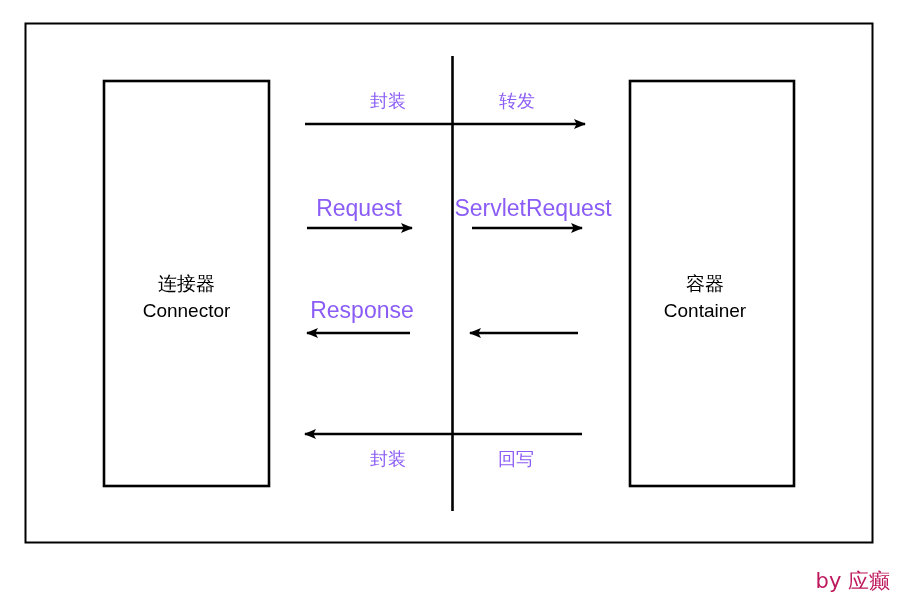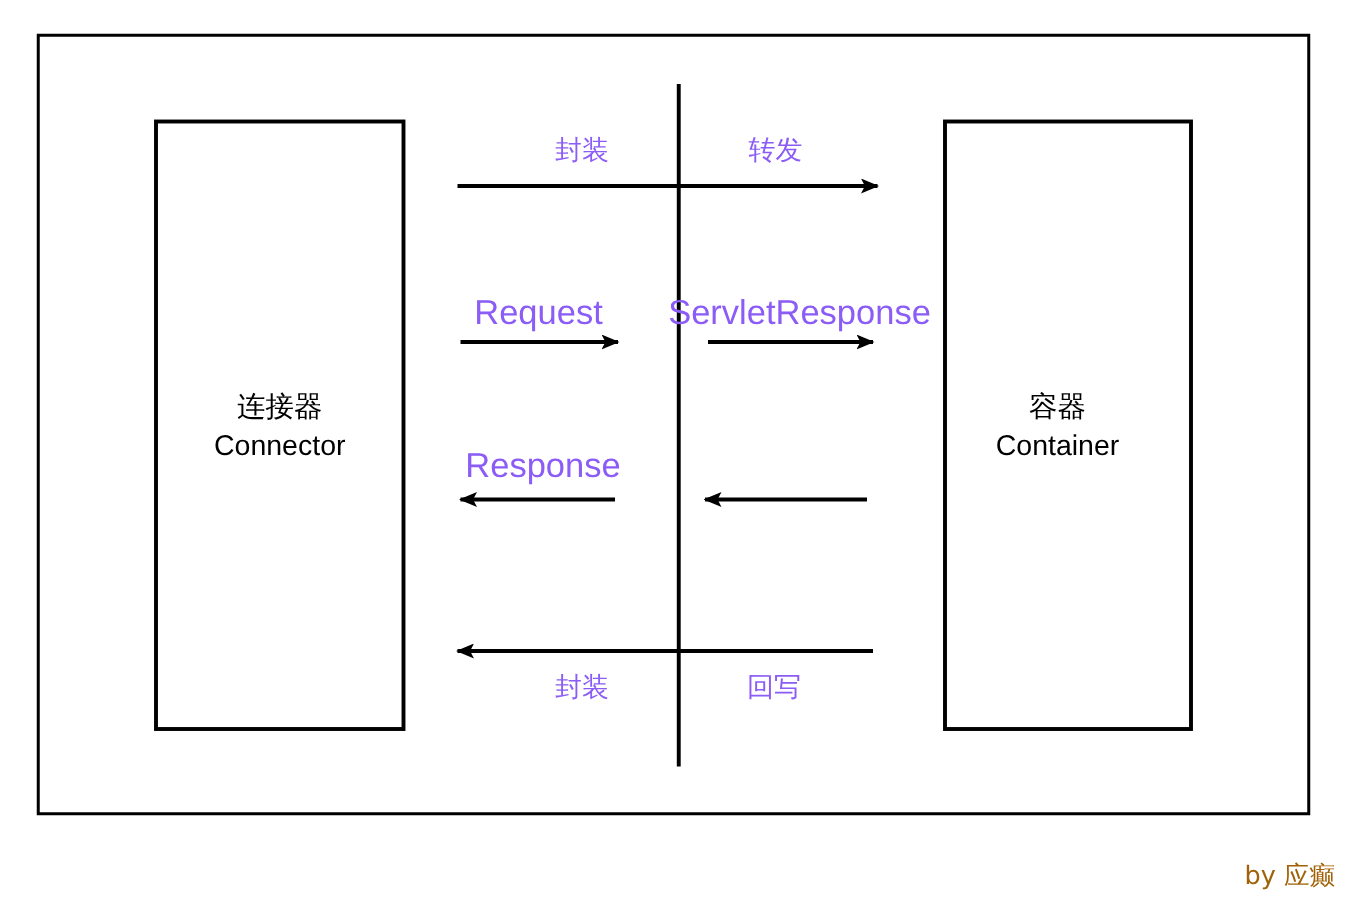--- a/index.html
+++ b/index.html
@@ -53,28 +53,29 @@
     margin-bottom: 3px;
   }
   .box-label .en {
     display: block;
     font-family: "Liberation Sans", "DejaVu Sans", sans-serif;
     font-size: 19px;
   }
   .node-box {
     position: absolute;
     box-sizing: border-box;
+    margin-top: 12px;
   }
   #watermark {
     position: absolute;
     right: 24px;
     bottom: 13px;
     font-family: "DejaVu Sans", "Liberation Sans", sans-serif;
-    font-size: 17px;
-    color: #a16207;
+    font-size: 21px;
+    color: #be185d;
     white-space: nowrap;
   }
 </style>
 </head>
 <body>
 
 <div id="canvas">
 
   <svg id="diagram-svg" width="914" height="608" viewBox="0 0 914 608">
     <defs>
@@ -116,21 +117,21 @@
     <div class="box-label" style="top:50%;">
       <span class="cn">容器</span>
       <span class="en">Container</span>
     </div>
   </div>
 
   <div class="lbl lbl-cn center-x" style="left:388px; top:90px;">封装</div>
   <div class="lbl lbl-cn center-x" style="left:517px; top:90px;">转发</div>
 
   <div class="lbl lbl-en center-x" style="left:359px; top:194px;">Request</div>
-  <div class="lbl lbl-en center-x" style="left:533px; top:194px;">ServletResponse</div>
+  <div class="lbl lbl-en center-x" style="left:533px; top:194px;">ServletRequest</div>
 
   <div class="lbl lbl-en center-x" style="left:362px; top:296px;">Response</div>
 
   <div class="lbl lbl-cn center-x" style="left:388px; top:448px;">封装</div>
   <div class="lbl lbl-cn center-x" style="left:516px; top:448px;">回写</div>
 
   <div id="watermark">by 应癫</div>
 
 </div>
 

